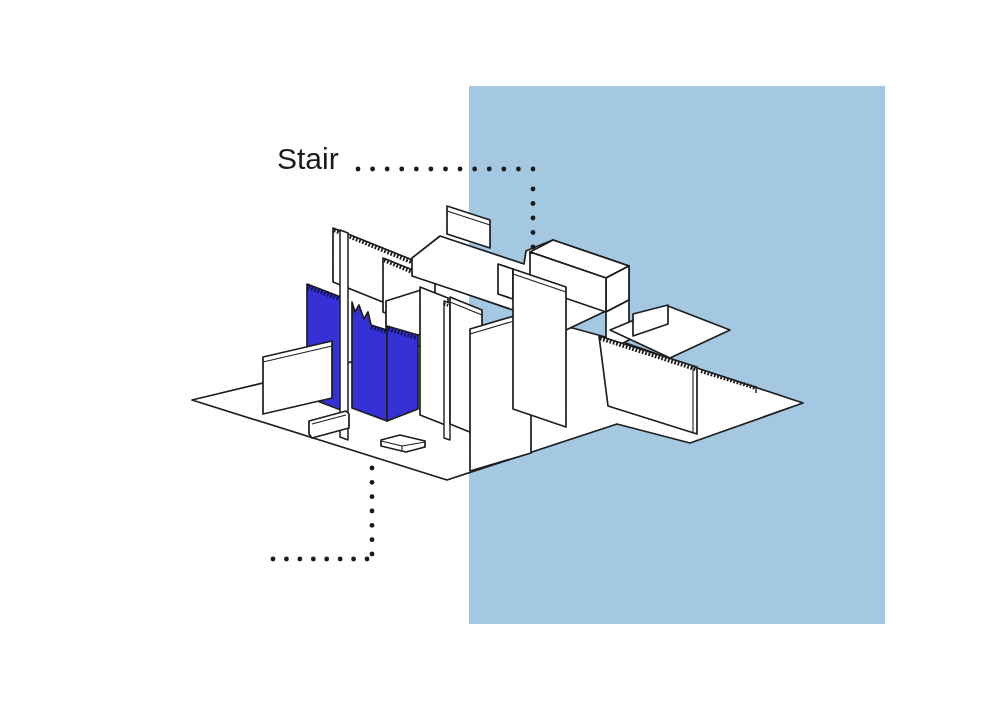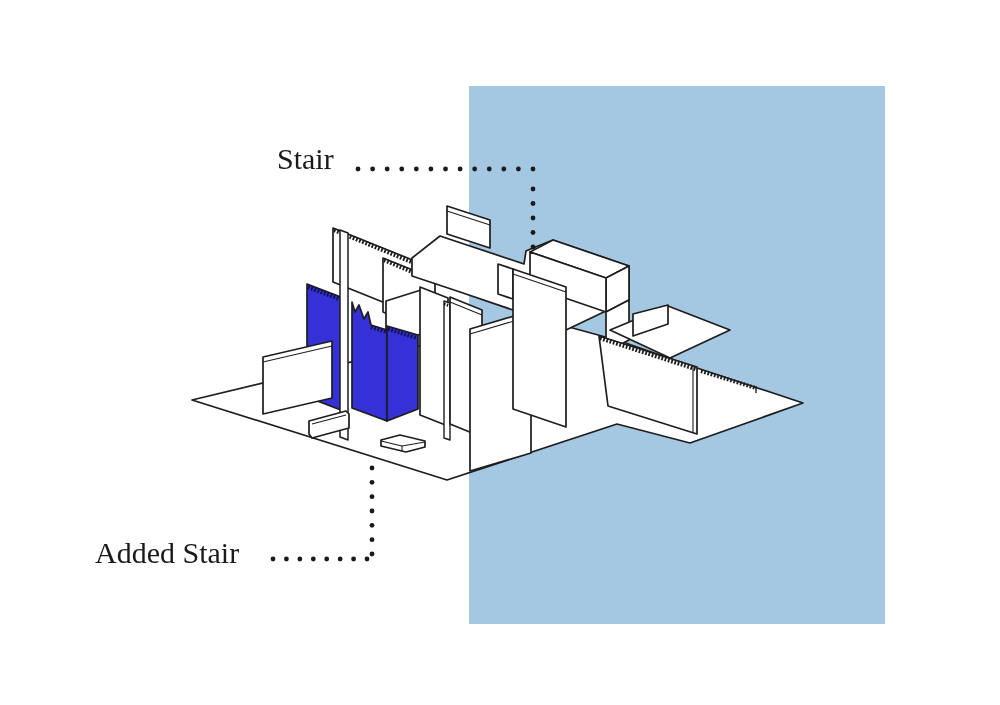--- a/index.html
+++ b/index.html
@@ -1,20 +1,20 @@
 <!DOCTYPE html>
 <html><head>
 <meta charset="utf-8">
 <style>
   html,body{margin:0;padding:0;background:#ffffff;}
   .stage{position:relative;width:1000px;height:705px;background:#ffffff;overflow:hidden;
          font-family:"Liberation Sans",sans-serif;}
   .stage svg{position:absolute;left:0;top:0;}
   .diagram-label{position:absolute;color:#1a1a1a;font-size:30px;line-height:1.1;
-                 font-family:Liberation Serif, serif;white-space:nowrap;}
+                 font-family:Liberation Sans, sans-serif;white-space:nowrap;}
   .label-stair{left:277px;top:142px;}
   .label-added-stair{left:95px;top:536px;}
 </style>
 </head>
 <body>
 
 <div class="stage">
   <svg id="figure" width="1000" height="705" viewBox="0 0 1000 705">
       <rect x="469" y="86" width="416" height="538" fill="#a5c8e2" stroke="none" stroke-width="0" stroke-linejoin="round" stroke-linecap="butt"></rect>
       <polygon points="192,400 536,318 620,341 700,369 803,403 690,443 617,424 447,480" fill="#ffffff" stroke="#1d1d1d" stroke-width="1.7" stroke-linejoin="round" stroke-linecap="butt"></polygon>
@@ -97,14 +97,13 @@
         <circle cx="372" cy="468" r="2.4" fill="#1a1a1a"></circle>
         <circle cx="372" cy="482.3333333333333" r="2.4" fill="#1a1a1a"></circle>
         <circle cx="372" cy="496.6666666666667" r="2.4" fill="#1a1a1a"></circle>
         <circle cx="372" cy="511" r="2.4" fill="#1a1a1a"></circle>
         <circle cx="372" cy="525.3333333333334" r="2.4" fill="#1a1a1a"></circle>
         <circle cx="372" cy="539.6666666666666" r="2.4" fill="#1a1a1a"></circle>
         <circle cx="372" cy="554" r="2.4" fill="#1a1a1a"></circle>
       </g>
     </svg>
   <div class="diagram-label label-stair">Stair</div>
-  <div class="diagram-label label-added-stair">Added Stair</div>
 </div>
 
 </body></html>

